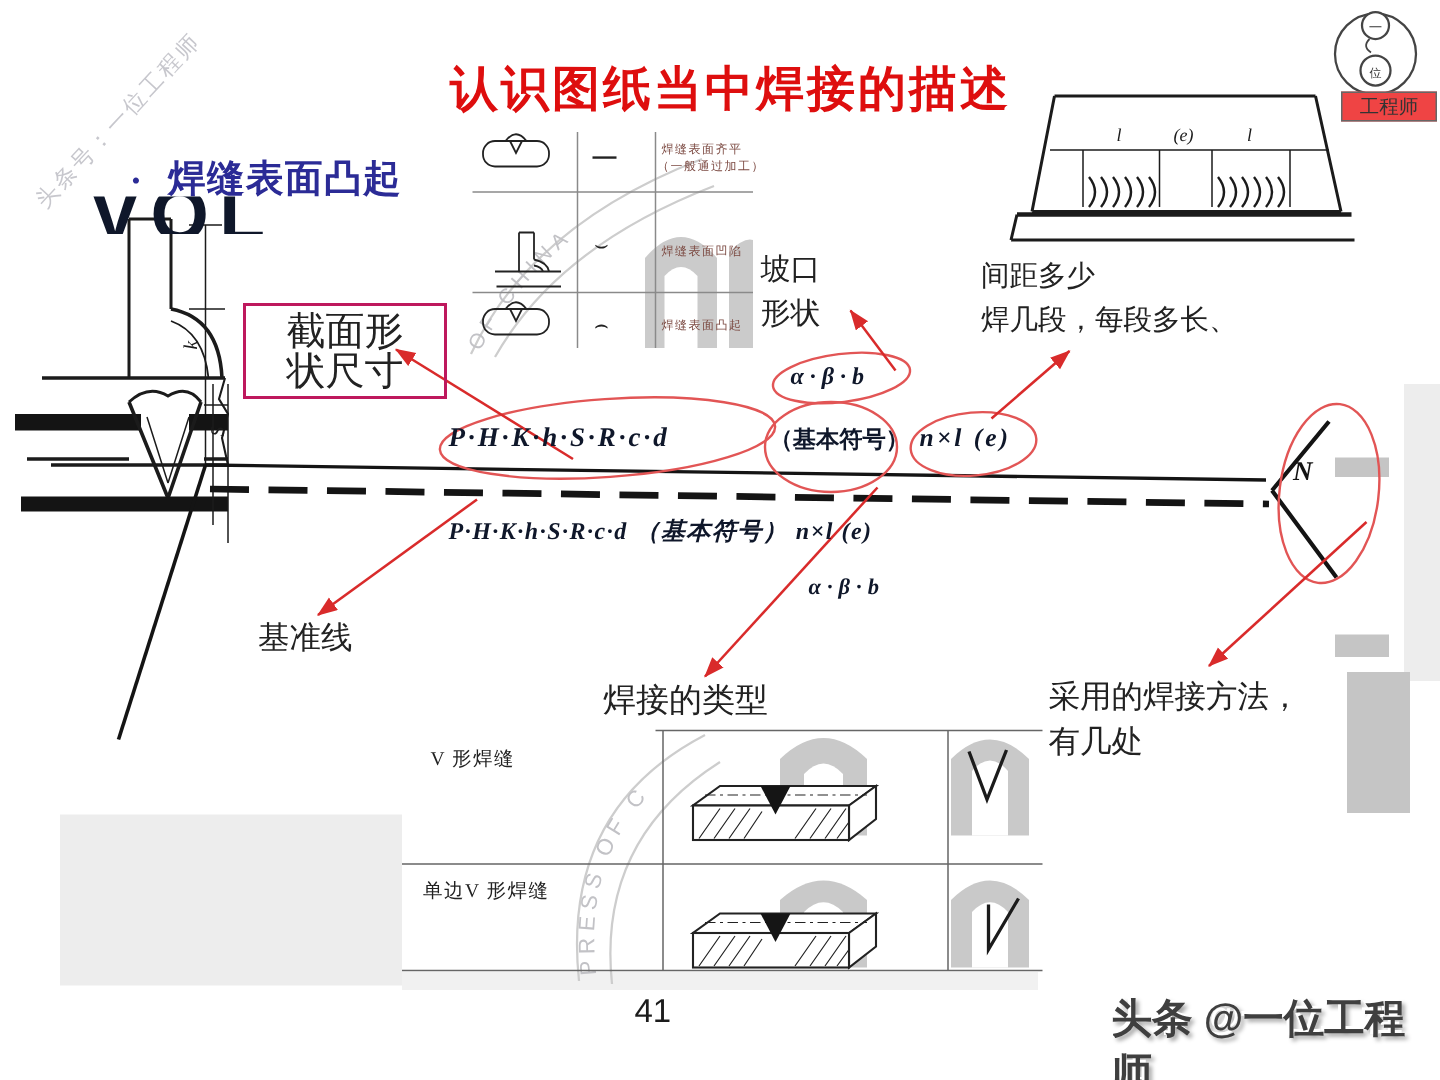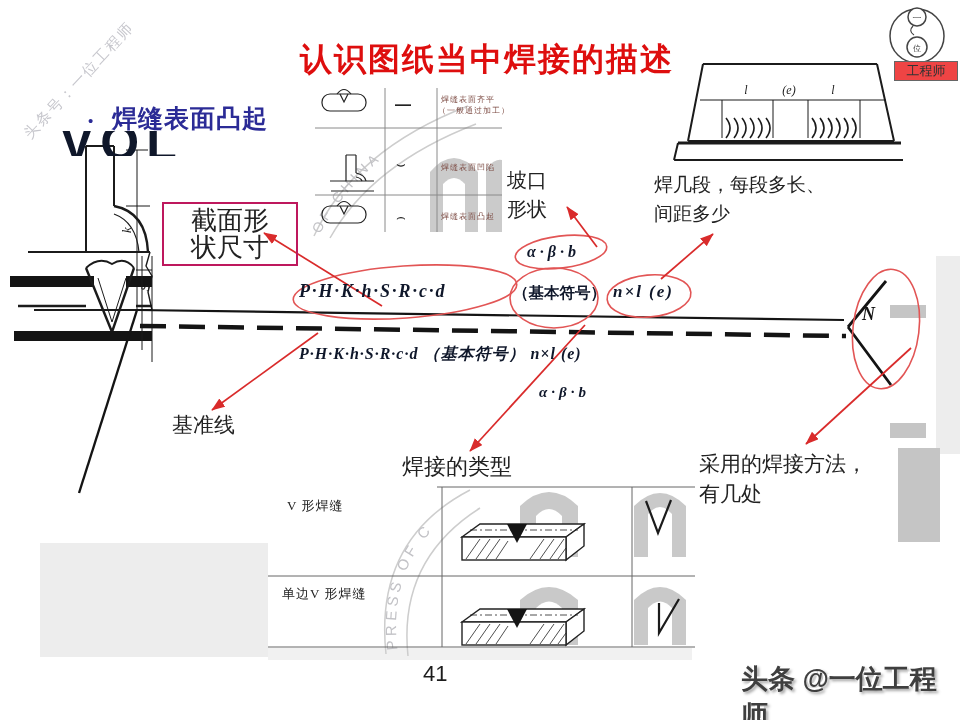--- a/index.html
+++ b/index.html
@@ -215,22 +215,22 @@
 
   <div id="box-section" class="abs serif lbl">
     <div>截面形</div>
     <div>状尺寸</div>
   </div>
   <div id="lbl-groove" class="abs serif lbl">
     <div>坡口</div>
     <div>形状</div>
   </div>
   <div id="lbl-seg" class="abs serif lbl">
+    <div>间距多少</div>
     <div>焊几段，每段多长、</div>
-    <div>间距多少</div>
   </div>
   <div id="lbl-base" class="abs serif lbl">基准线</div>
   <div id="lbl-type" class="abs serif lbl">焊接的类型</div>
   <div id="lbl-method" class="abs serif lbl">
     <div>采用的焊接方法，</div>
     <div>有几处</div>
   </div>
 
   <div id="f-greek-a" class="abs serif formula">α·β·b</div>
   <div id="f-dims" class="abs serif formula">P·H·K·h·S·R·c·d</div>

